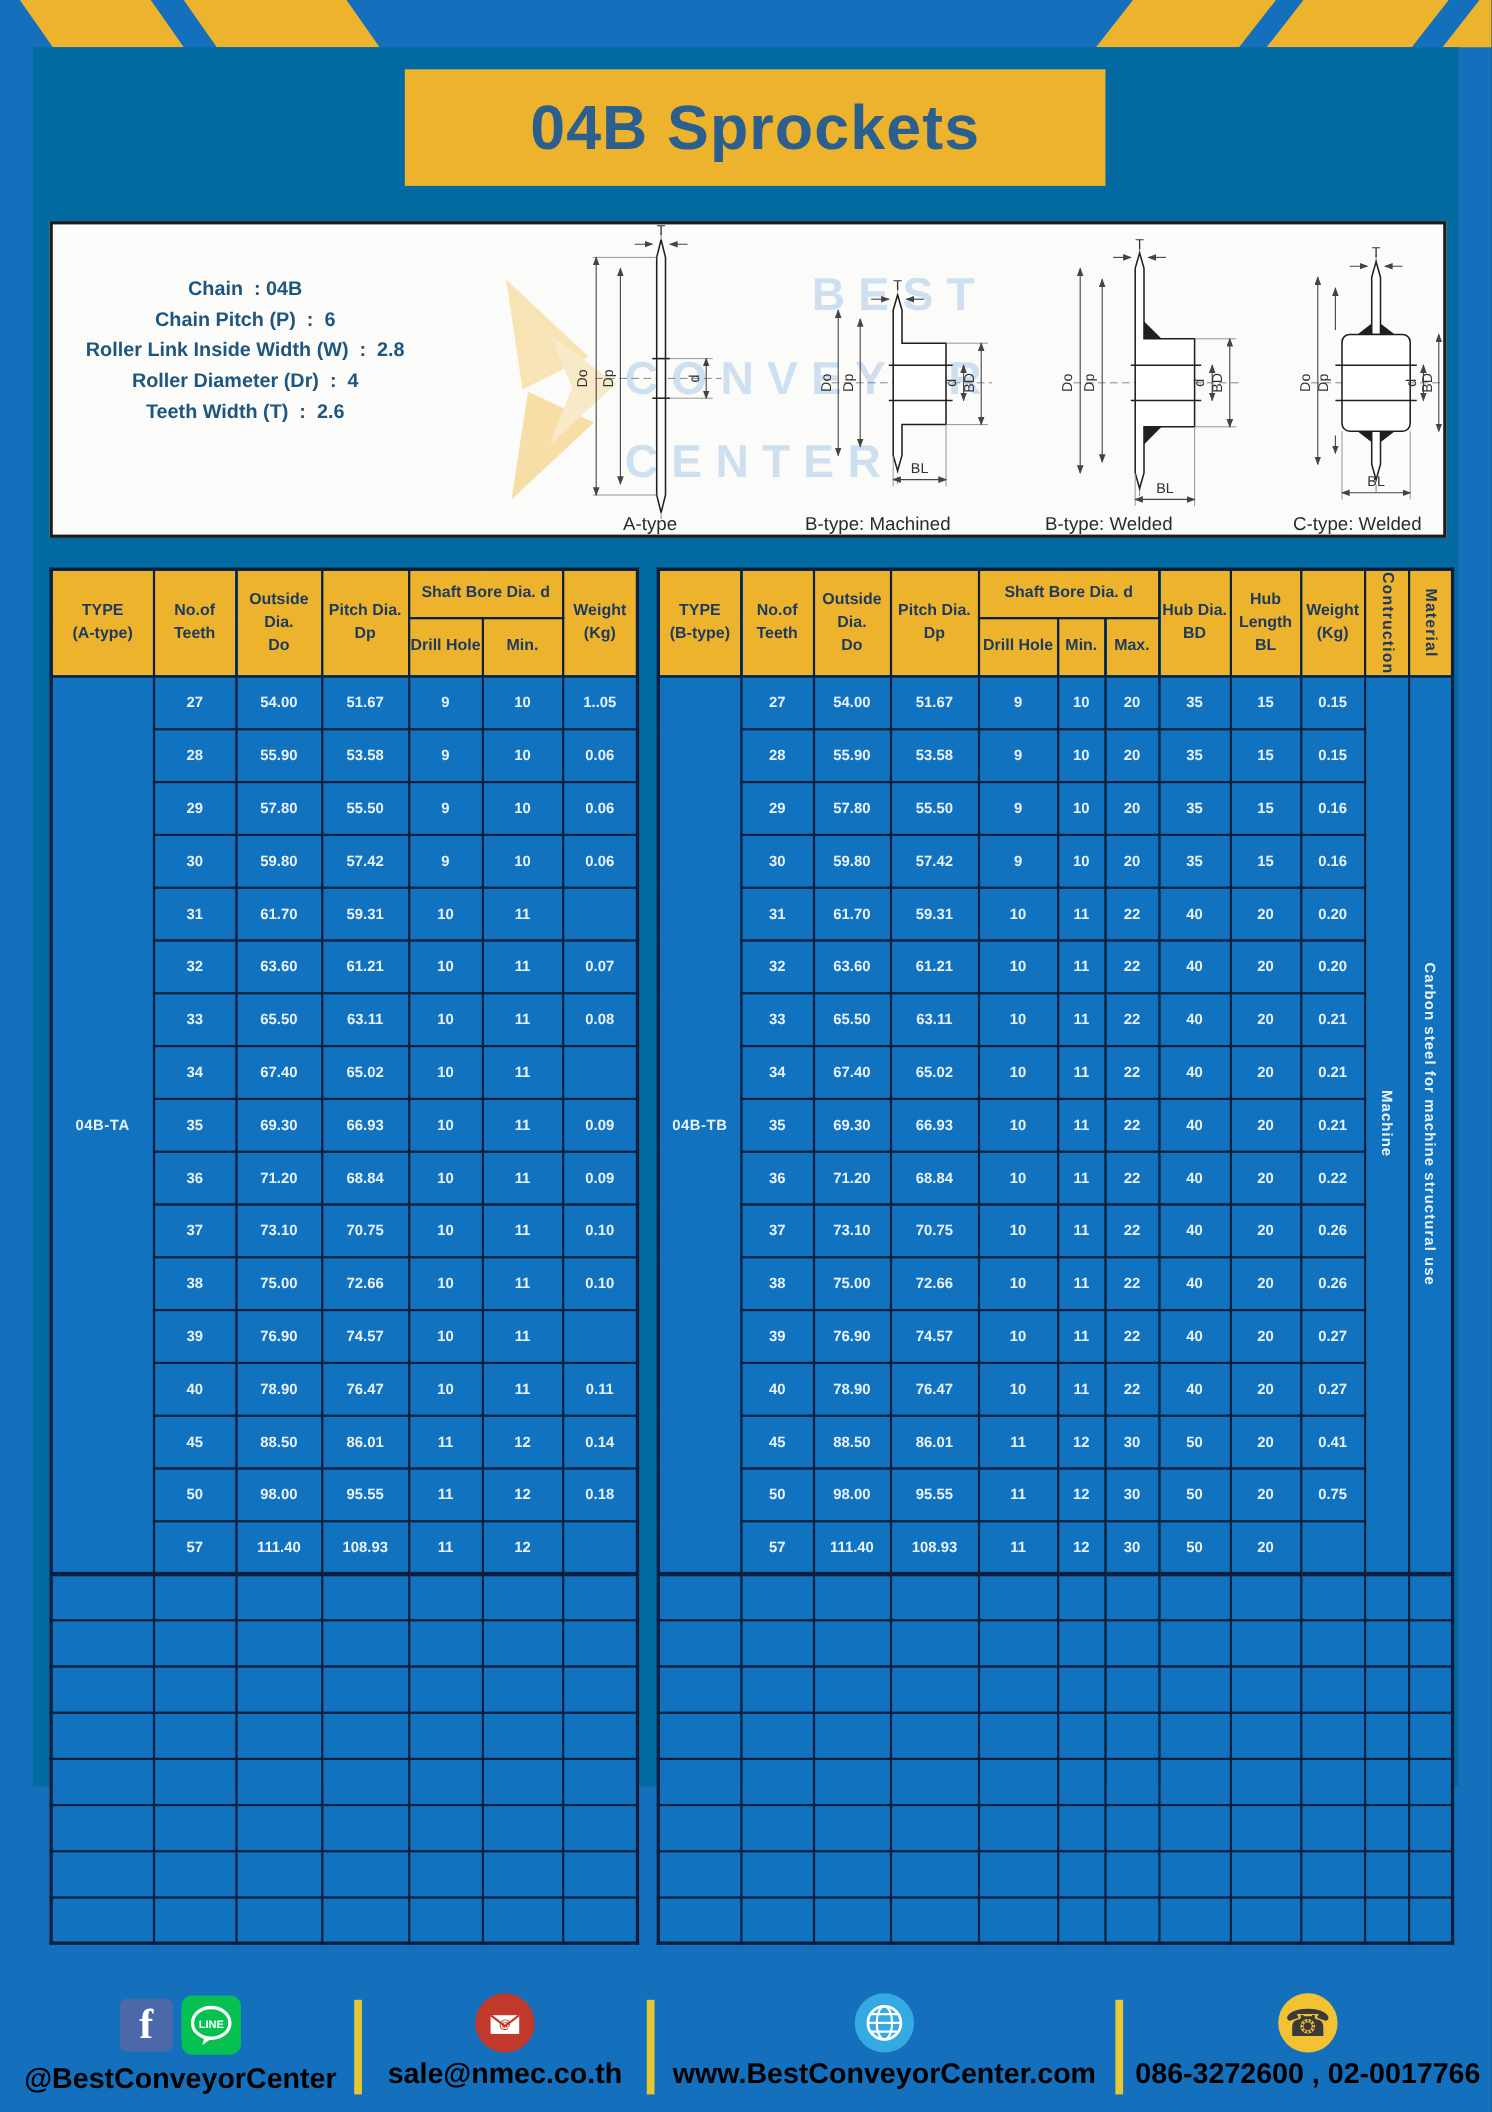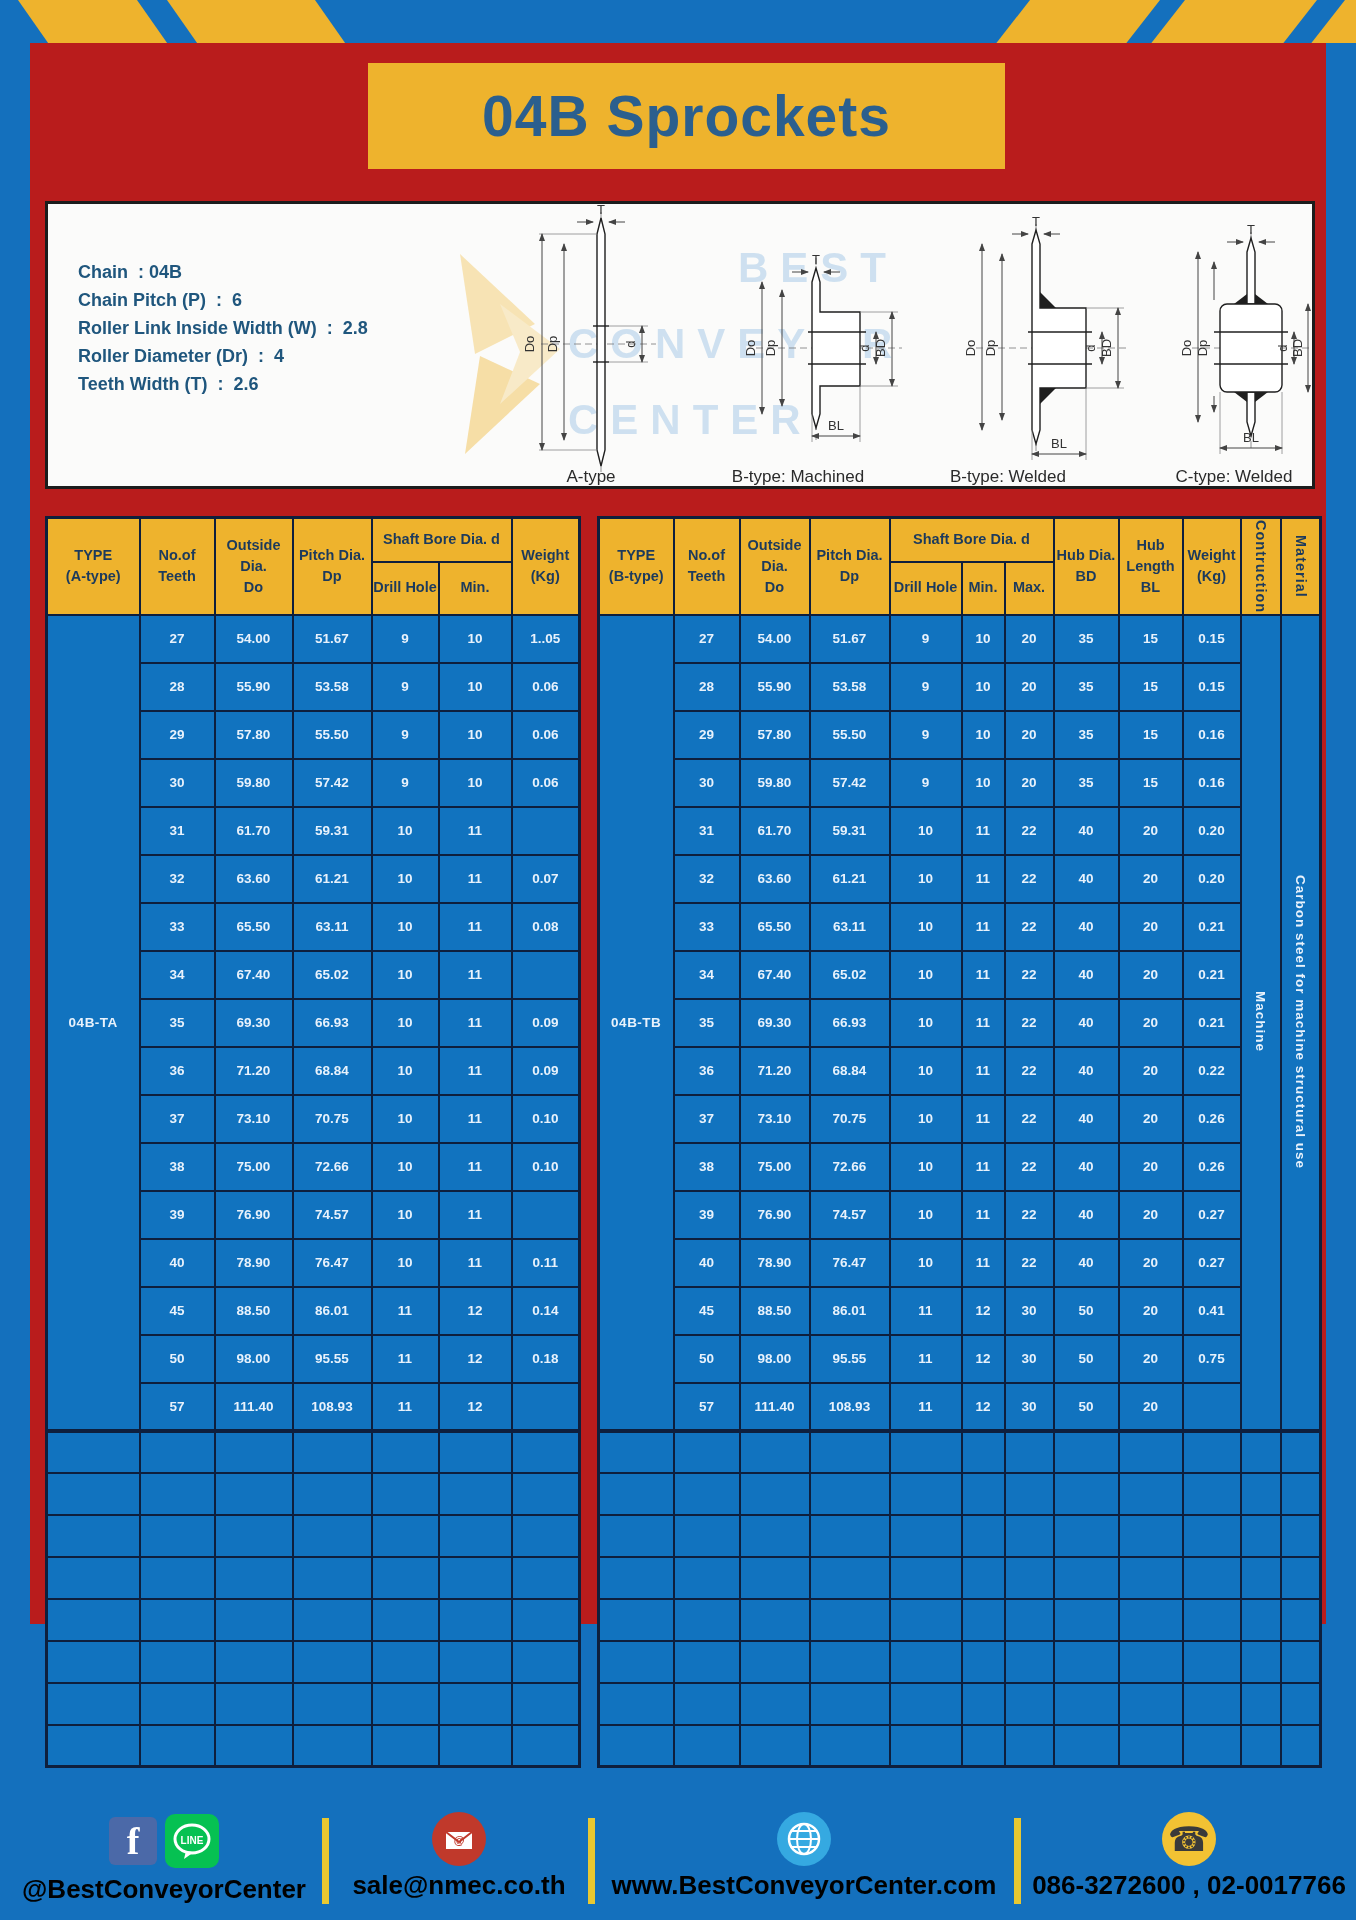--- a/index.html
+++ b/index.html
@@ -3,29 +3,29 @@
 <meta charset="utf-8">
 <style>
   html,body{margin:0;padding:0;background:#456;}
   #page{position:relative;width:1356px;height:1920px;background:#1470BD;overflow:hidden;
         font-family:"Liberation Sans",sans-serif;}
   
   .stripe{position:absolute;top:0;height:43px;background:#EEB32D;transform-origin:top left;}
   .stripe.l{transform:skewX(35deg);}
   .stripe.r{transform:skewX(-38deg);}
   
-  #sheet{position:absolute;left:30px;top:43px;width:1296px;height:1581px;background:#b91c1c;}
+  #sheet{position:absolute;left:30px;top:43px;width:1296px;height:1581px;background:#0369a1;}
   
   #title-box{position:absolute;left:338px;top:20px;width:637px;height:106px;background:#EEB32D;
              display:flex;align-items:center;justify-content:center;}
   #title-box .t{font-size:57px;font-weight:700;color:#2B5F8E;letter-spacing:1px;}
   
   #panel{position:absolute;left:15px;top:158px;width:1270px;height:288px;background:#fbfbfa;
          border:3px solid #1c1c1c;box-sizing:border-box;}
-  #specs{position:absolute;left:30px;top:54px;}
+  #specs{position:absolute;left:30px;top:44px;text-align:center;}
   .spec-line{font-size:18px;font-weight:700;color:#1F567D;line-height:28px;white-space:pre;}
   #watermark{position:absolute;left:520px;top:26px;width:680px;opacity:.38;pointer-events:none;}
   #watermark div{font-size:42px;font-weight:700;letter-spacing:12px;color:#86B7E0;line-height:76px;}
   #watermark div:first-child{padding-left:170px;}
   #wm-logo{position:absolute;left:392px;top:40px;opacity:.40;pointer-events:none;}
   #diagrams{position:absolute;left:288px;top:0;}
   .cap{font-size:17px;fill:#2b2b2b;font-weight:400;text-anchor:middle;}
   .dim{stroke:#444;stroke-width:1;fill:none;}
   .ext{stroke:#888;stroke-width:.8;}
   .axis{stroke:#777;stroke-width:.8;stroke-dasharray:7 4;}

